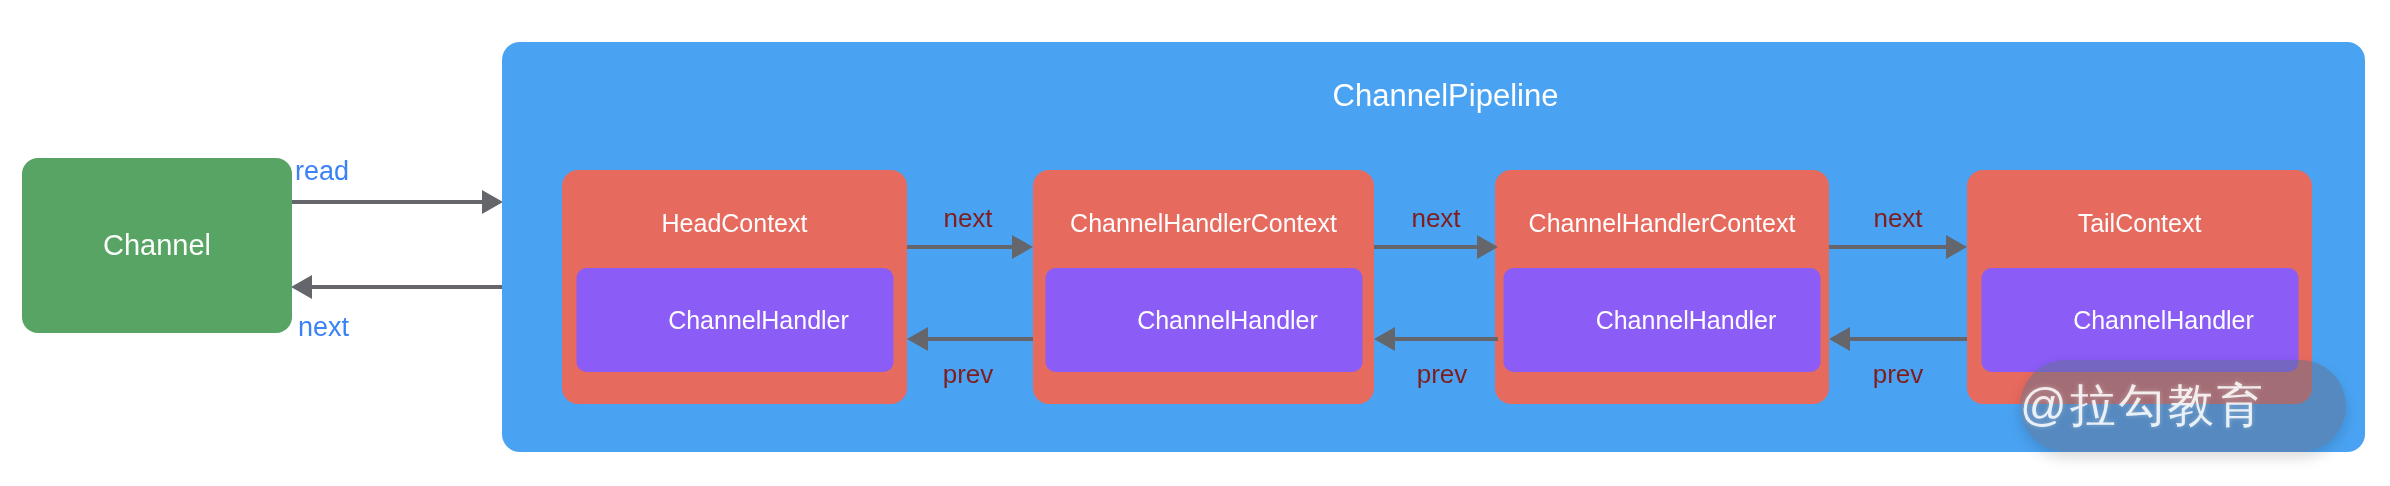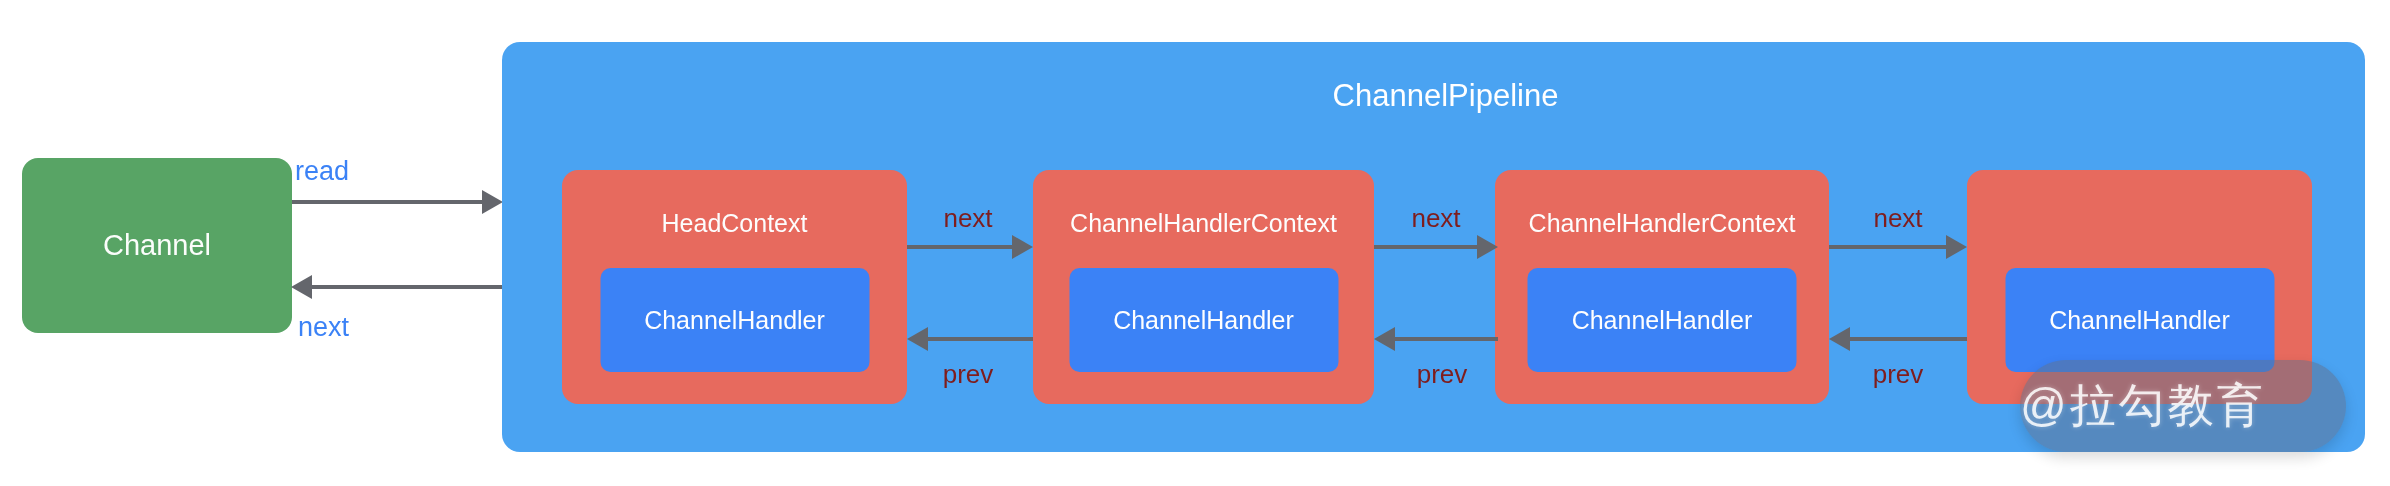--- a/index.html
+++ b/index.html
@@ -25,23 +25,23 @@
   .ctx {
     position:absolute; top:170px; height:234px;
     background:#E76A5E; border-radius:16px;
   }
   .ctx-title {
     position:absolute; top:38px; left:0; right:0; text-align:center;
     color:#fdfdfd; font-size:25px; line-height:30px; white-space:nowrap;
   }
   .handler {
     position:absolute; top:98px; left:50%; transform:translateX(-50%);
-    width:269px; height:104px; background:#3b82f6; border-radius:10px;
+    width:269px; height:104px; background:#8b5cf6; border-radius:10px;
     display:flex; align-items:center; justify-content:center;
-    color:#fefefe; font-size:25px; white-space:nowrap;
+    color:#fefefe; font-size:25px; white-space:nowrap;padding-left:48px;
   }
   
   .arrow-line { position:absolute; height:4px; background:#64666C; }
   .head-right {
     position:absolute; width:0; height:0;
     border-top:12px solid transparent; border-bottom:12px solid transparent;
     border-left:21px solid #64666C;
   }
   .head-left {
     position:absolute; width:0; height:0;
@@ -105,20 +105,21 @@
   </div>
 
   <div class="ctx" style="left:1495px; width:334px;">
     <div class="ctx-title">ChannelHandlerContext</div>
     <div class="handler">
       <span>ChannelHandler</span>
     </div>
   </div>
 
   <div class="ctx" style="left:1967px; width:345px;">
+    <div class="ctx-title">TailContext</div>
     <div class="handler">
       <span>ChannelHandler</span>
     </div>
   </div>
 
   <div class="flow-label" style="left:868px; top:202px;">next</div>
   <div class="arrow-line" style="left:907px; top:245px; width:106px;"></div>
   <div class="head-right" style="left:1012px; top:235px;"></div>
 
   <div class="flow-label" style="left:1336px; top:202px;">next</div>

